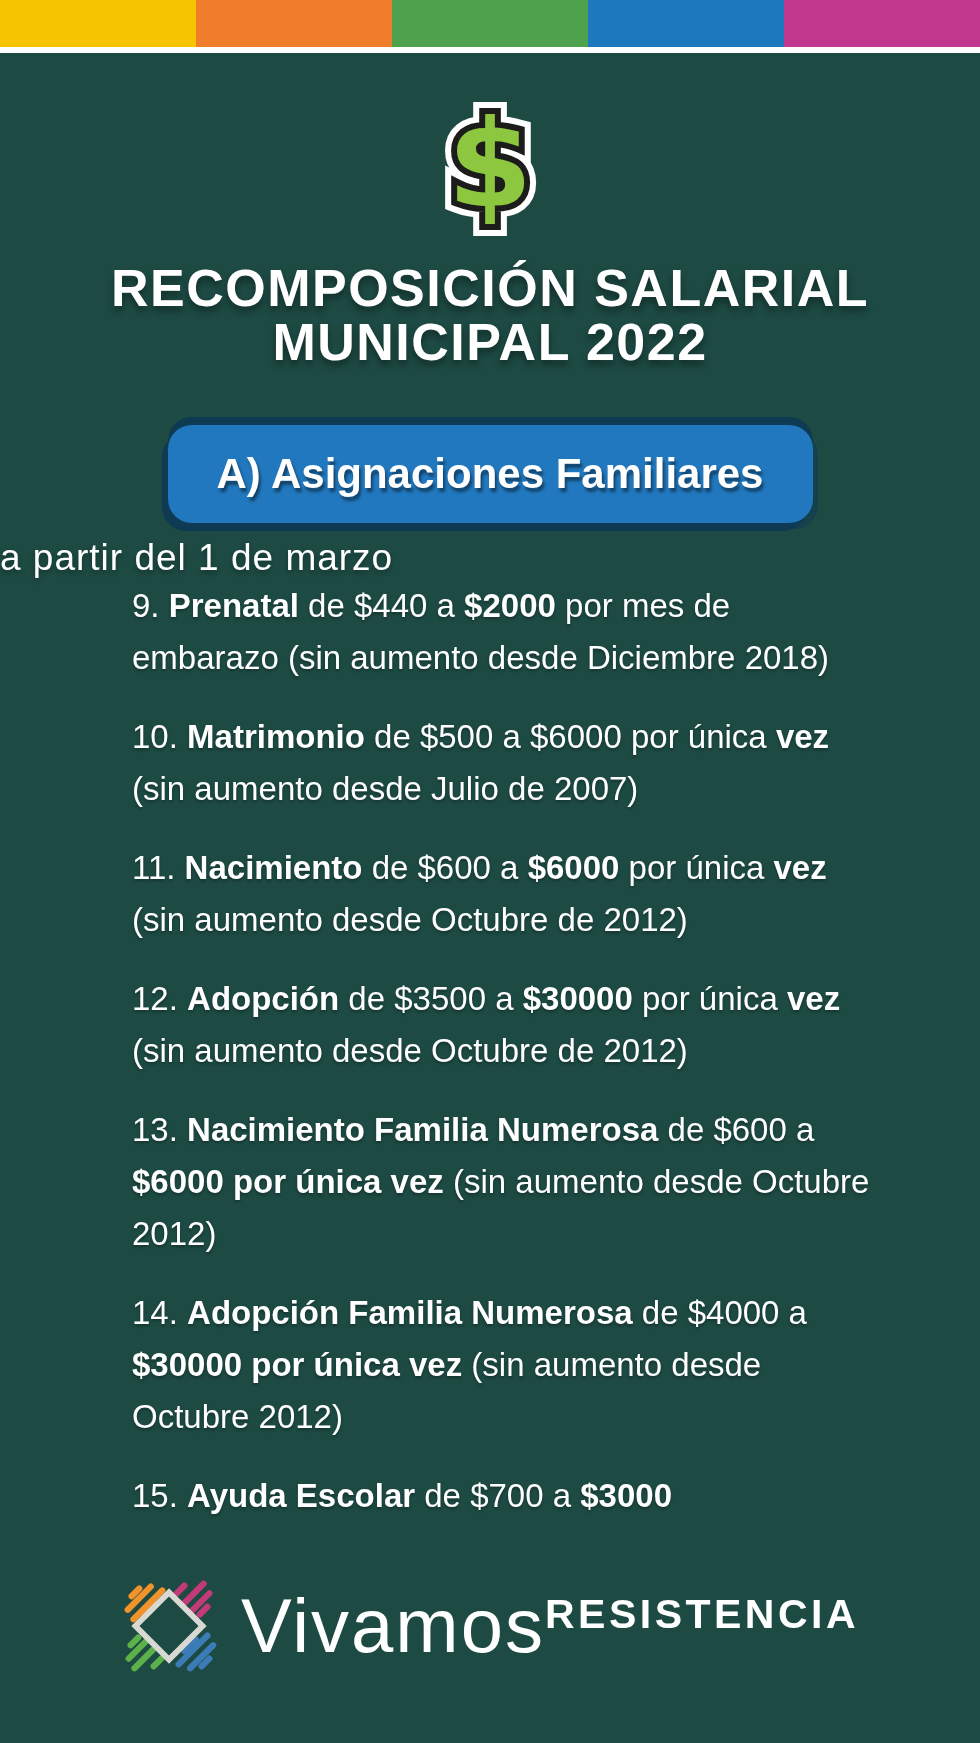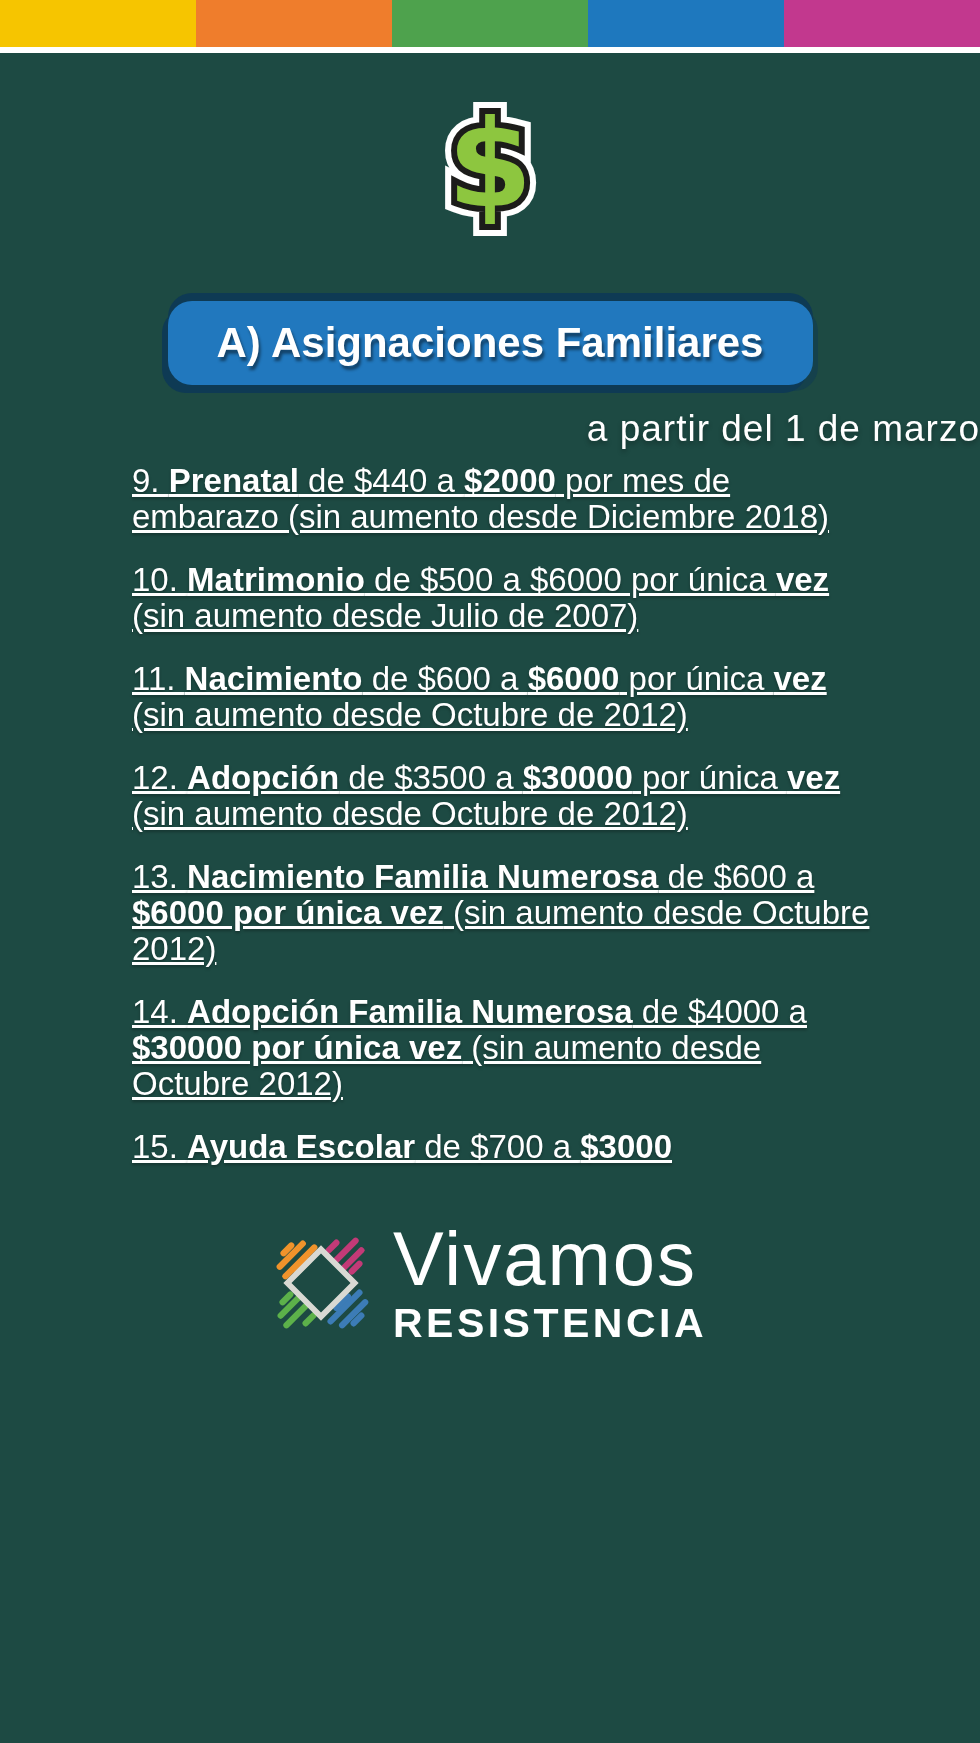--- a/index.html
+++ b/index.html
@@ -35,47 +35,46 @@
   
   .title{
     margin:16px 0 0;text-align:center;
     font-size:52px;line-height:54px;font-weight:800;letter-spacing:1.5px;
     text-shadow:0 5px 7px rgba(0,0,0,0.38);
   }
   .title .tl{display:block;}
 
   
   .pill{
-    margin:56px auto 0;width:645px;height:84px;
+    margin:56px auto 0;width:645px;height:98px;
     background:#2178be;border-radius:24px;
     display:flex;align-items:center;justify-content:center;
     box-shadow:0 -8px 0 #0e3a54, -6px 8px 0 #0e3a54, 5px 6px 0 rgba(14,58,84,0.55);
     font-size:42px;font-weight:bold;
     text-shadow:2px 4px 3px rgba(0,0,0,0.45);
   }
 
   .subtitle{
-    text-align:right;margin-top:21px;
+    text-align:left;margin-top:12px;
     font-size:37px;line-height:45px;letter-spacing:1px;
     text-shadow:0 3px 5px rgba(0,0,0,0.3);
   }
 
   
   .items{
-    width:744px;margin:12px 0 0 132px;
-    font-size:33px;line-height:36px;
+    width:744px;margin:0 0 0 132px;
+    font-size:33px;line-height:52px;
     text-shadow:0 2px 3px rgba(0,0,0,0.3);
-    text-decoration:underline;
   }
   .item{margin:0 0 27px;}
   .b{font-weight:bold;}
 
   
   .logo{display:flex;align-items:center;justify-content:center;gap:24px;margin-top:56px;}
-  .logo-text{display:flex;flex-direction:column;align-items:flex-start;}
+  .logo-text{display:flex;flex-direction:row;align-items:flex-start;}
   .brand1{font-size:76px;line-height:1;letter-spacing:2px;font-weight:400;}
   .brand2{font-size:41px;line-height:1;letter-spacing:3.5px;font-weight:bold;margin-top:6px;}
 </style>
 </head>
 <body>
 
 <div class="poster">
 
   <div class="stripe">
     <div class="seg seg-yellow"></div>
@@ -85,20 +84,24 @@
     <div class="seg seg-magenta"></div>
   </div>
   <div class="stripe-underline"></div>
 
   <div class="hero">
     <span class="dollar halo">$</span>
     <span class="dollar outline">$</span>
     <span class="dollar fill">$</span>
   </div>
 
+  <h1 class="title">
+    <span class="tl">RECOMPOSICIÓN SALARIAL</span>
+    <span class="tl">MUNICIPAL 2022</span>
+  </h1>
 
   <div class="pill">
     <span>A) Asignaciones Familiares</span>
   </div>
 
   <div class="subtitle">a partir del 1 de marzo</div>
 
   <div class="items">
 
     <p class="item"><span>9. </span><span class="b">Prenatal</span><span> de $440 a </span><span class="b">$2000</span><span> por mes de embarazo (sin aumento desde Diciembre 2018)</span></p>

